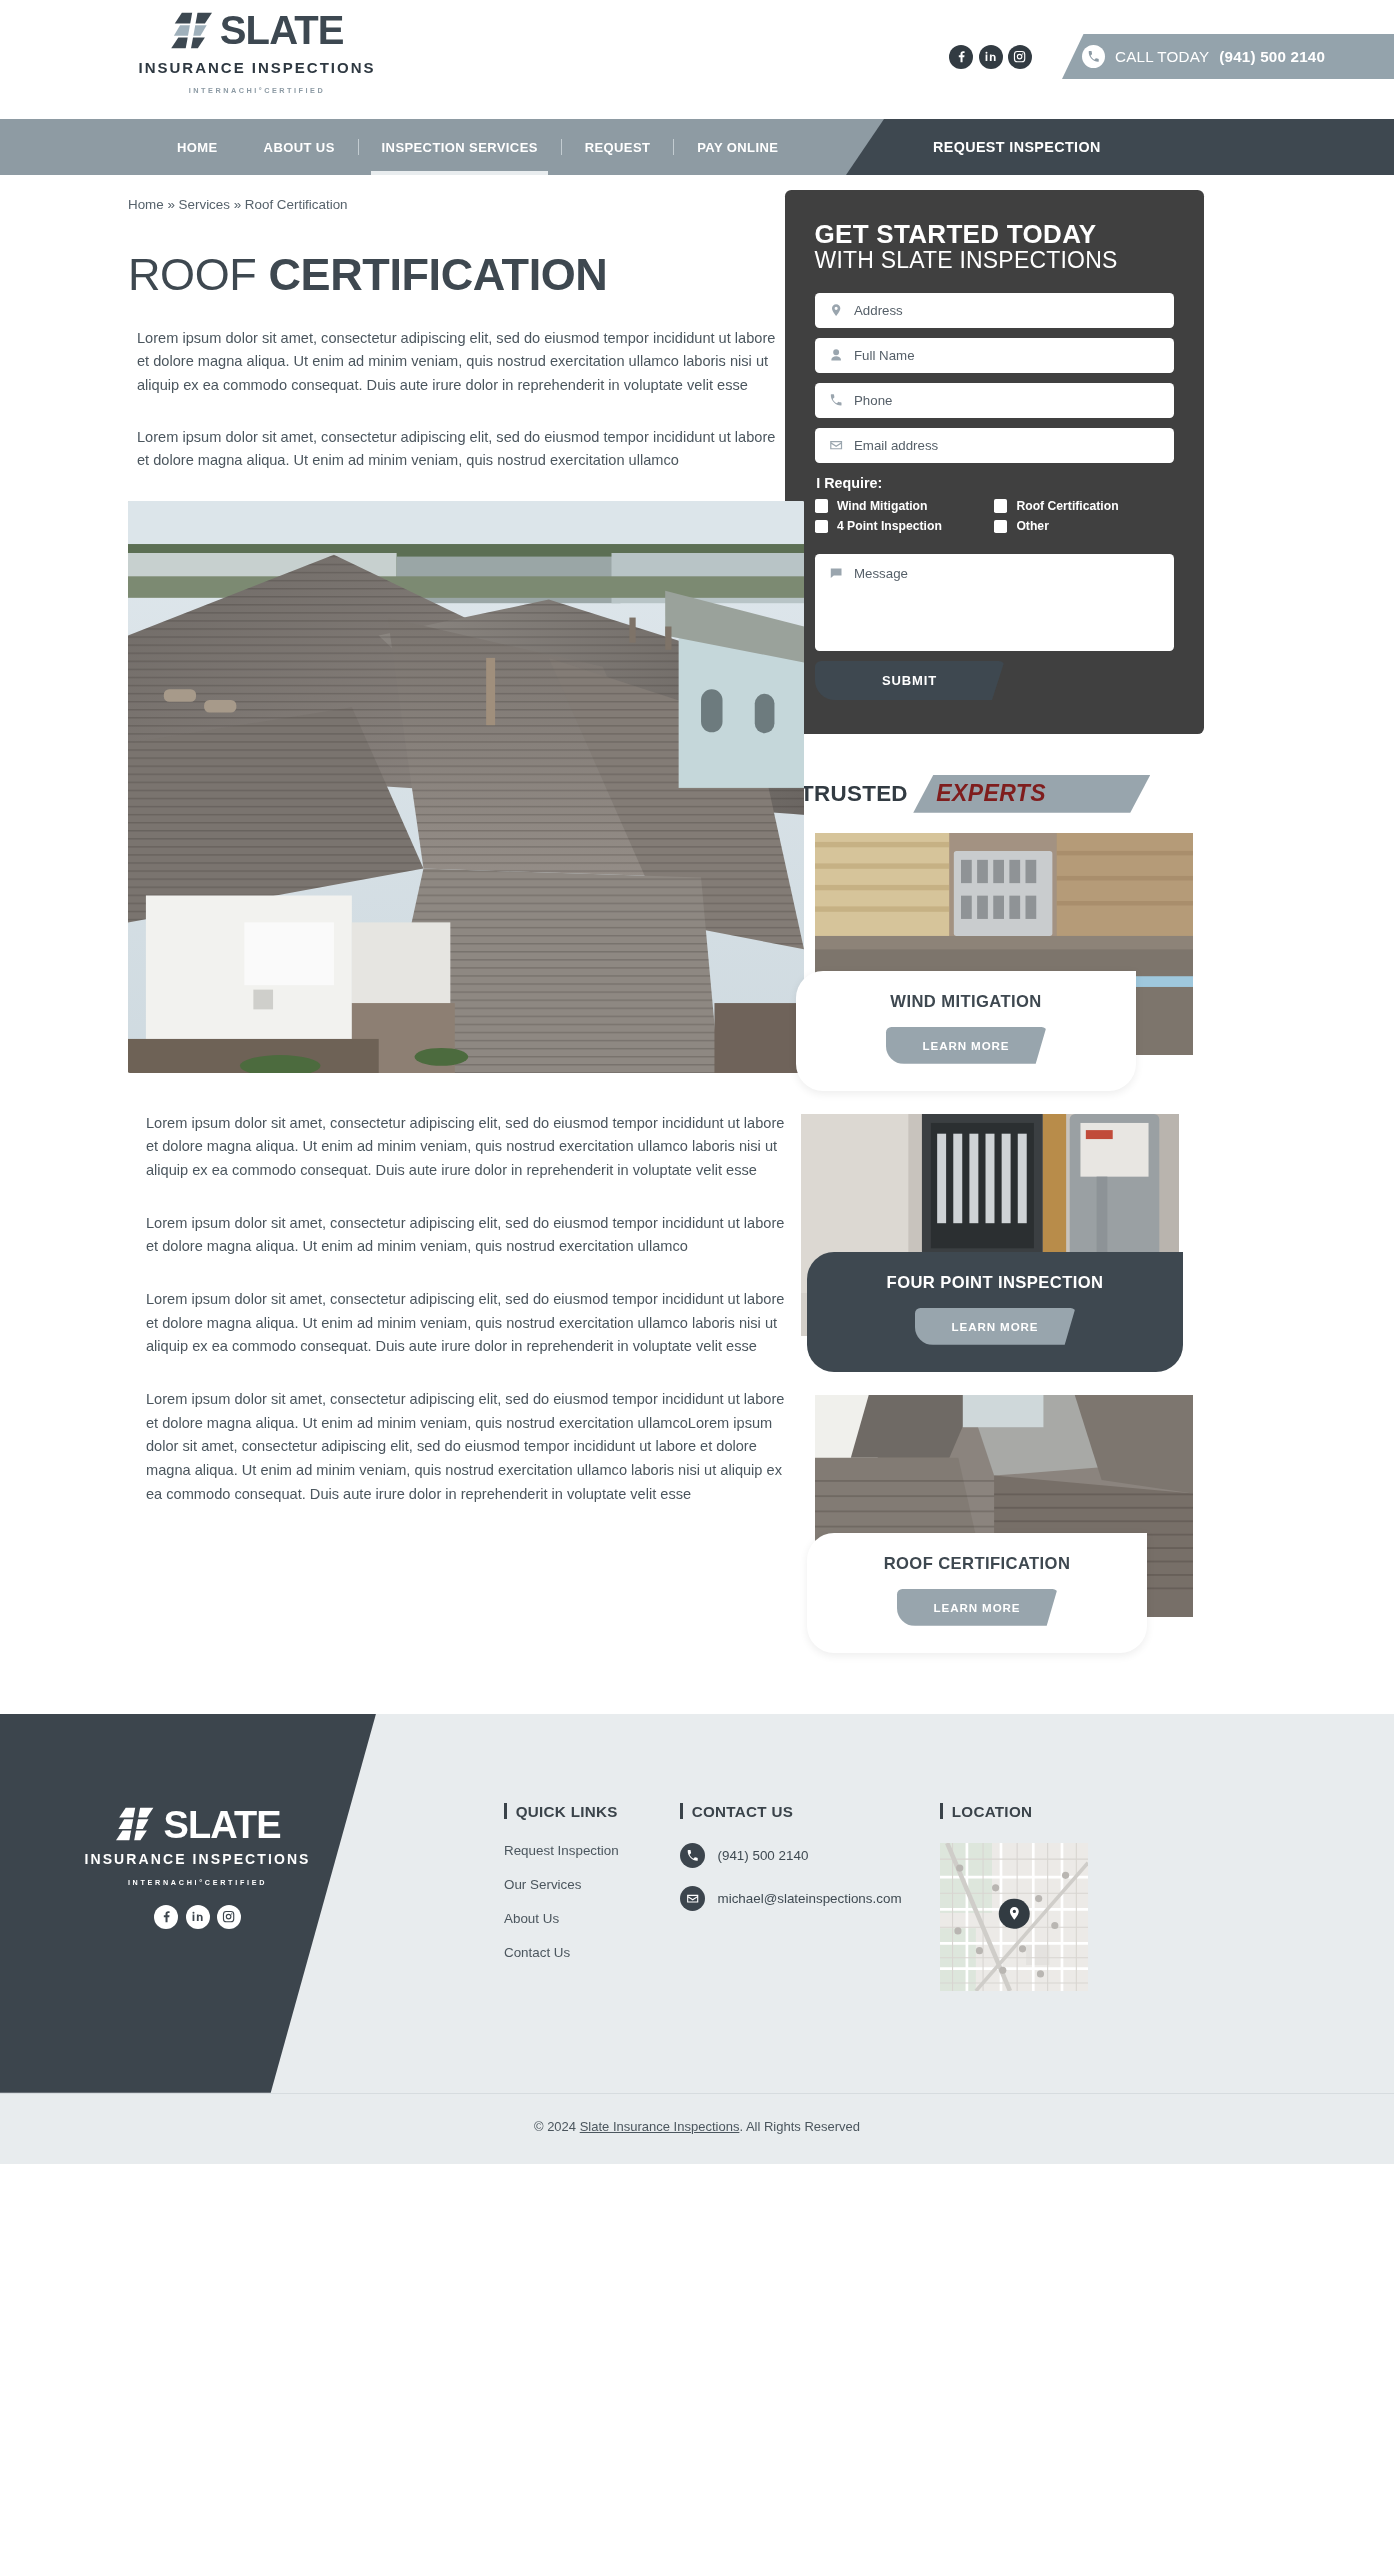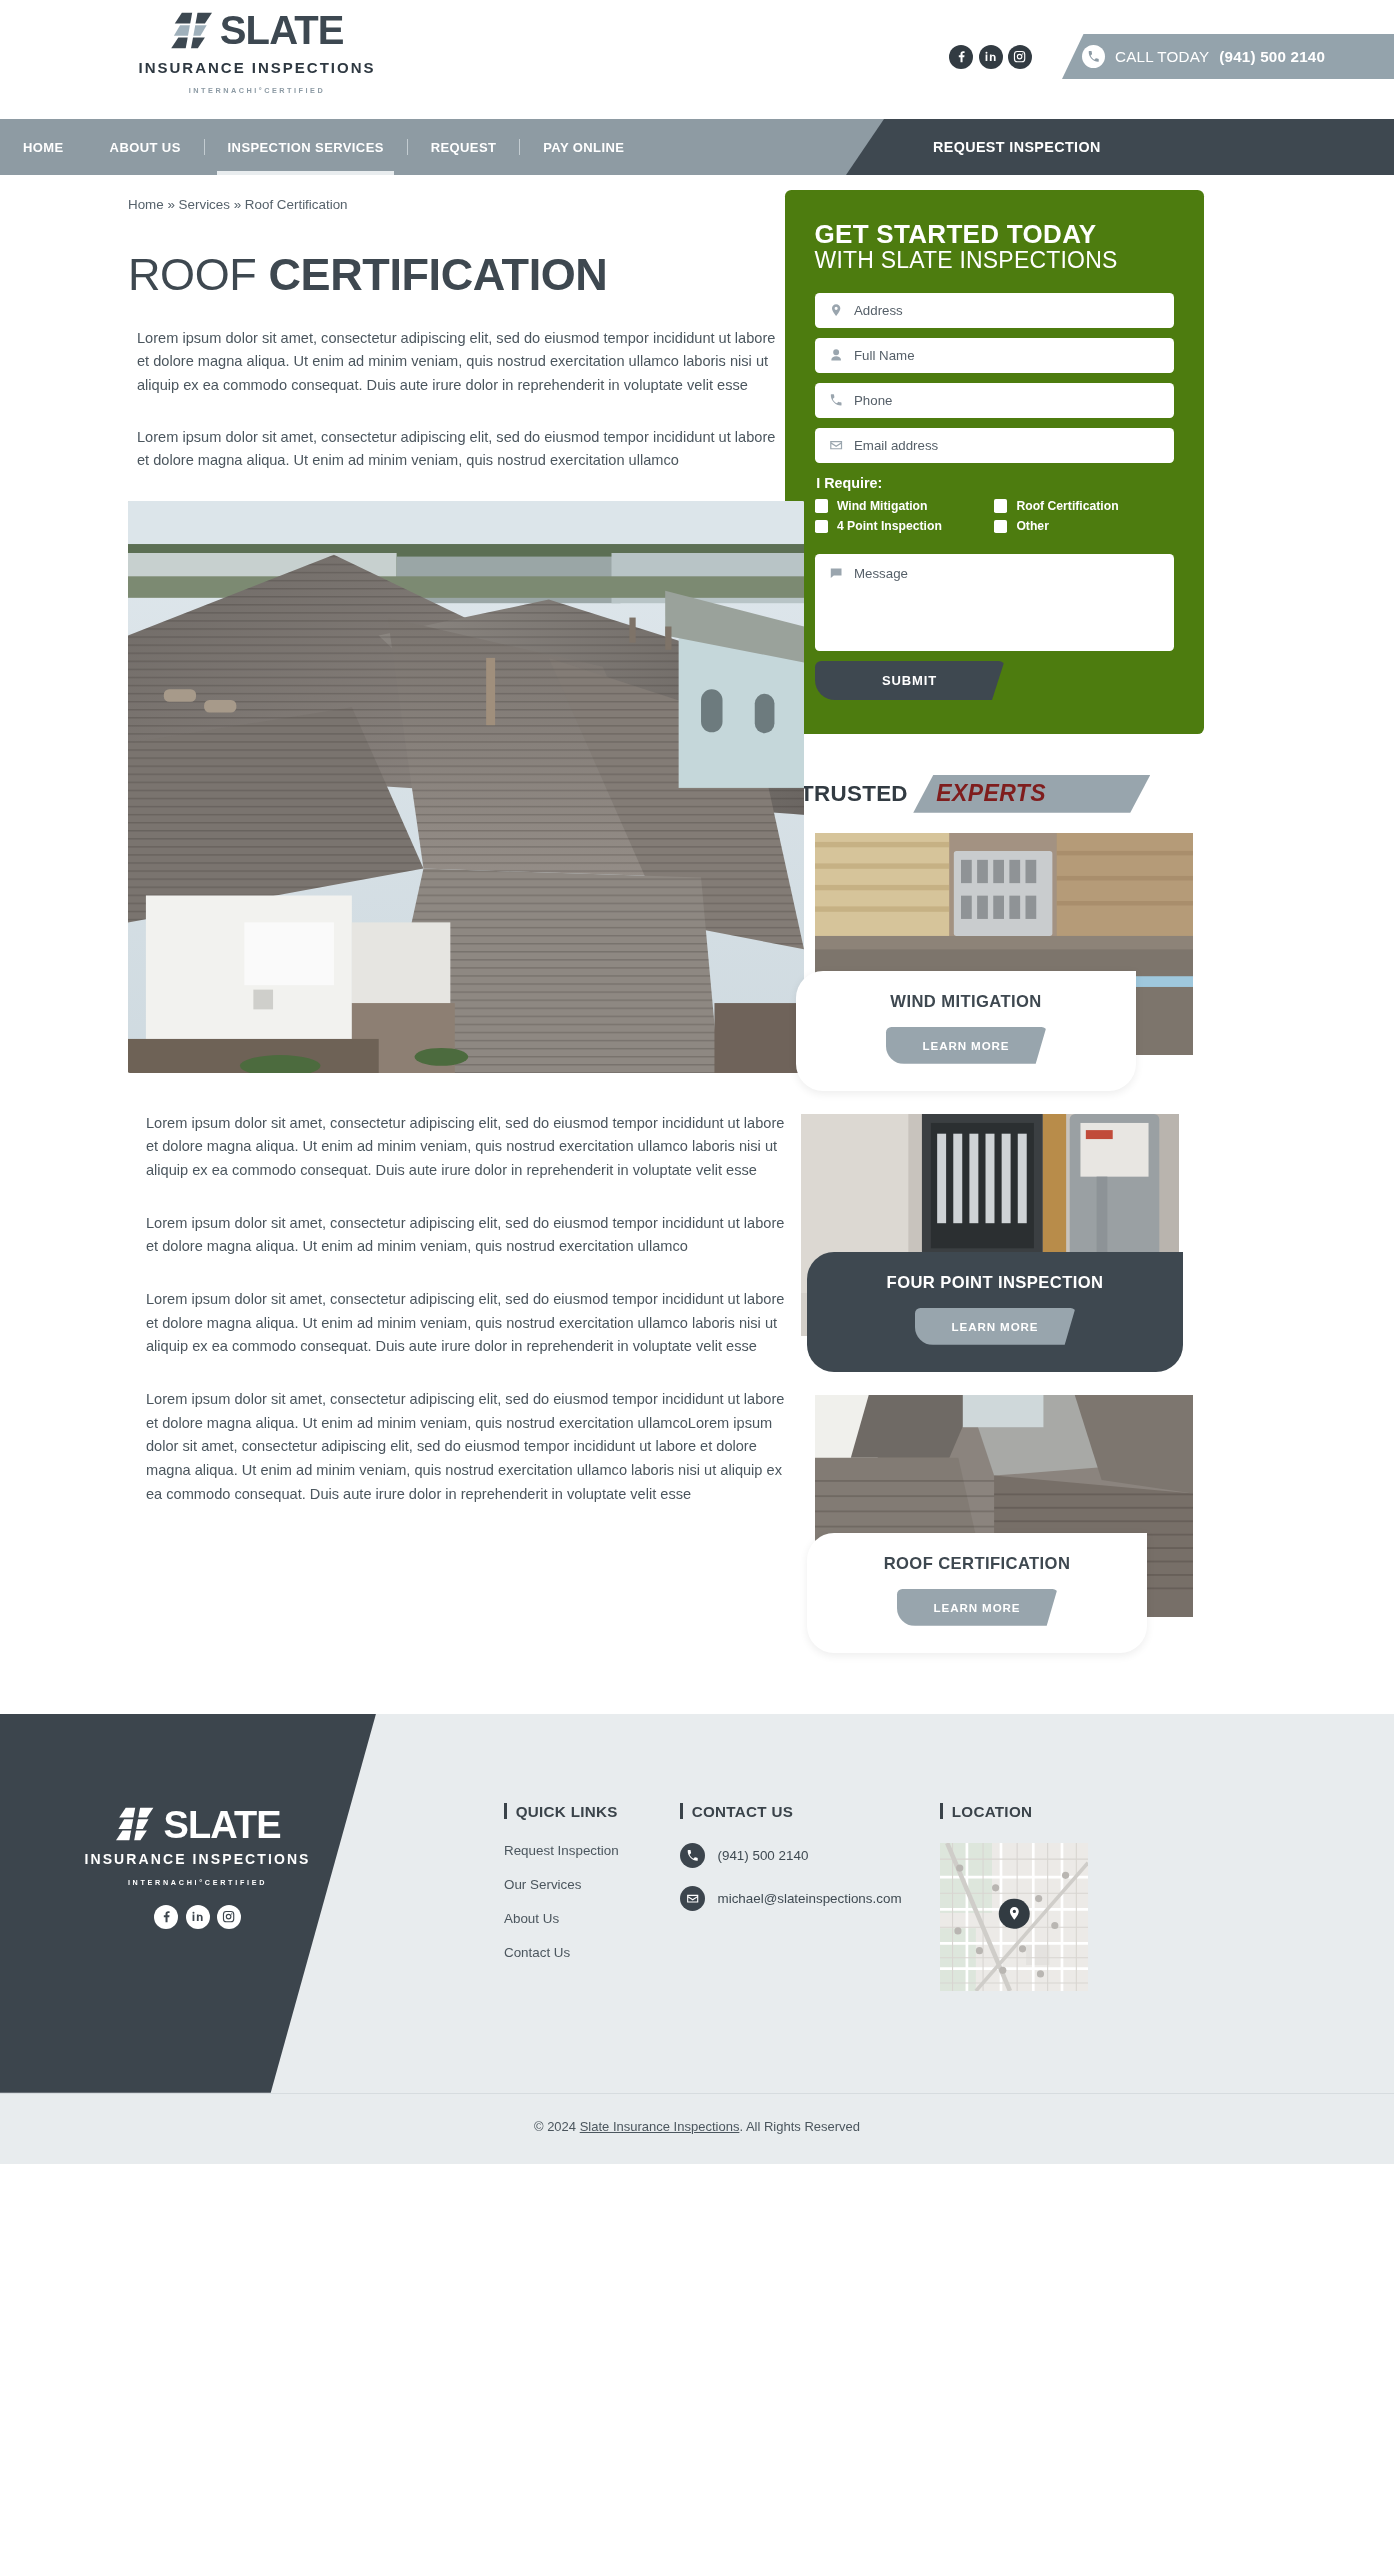--- a/index.html
+++ b/index.html
@@ -66,21 +66,21 @@
   .call-label { font-weight: normal; }
   .call-num { font-weight: bold; }
 
   
   .nav {
     height: 56px; background: #8e9ba3;
     position: relative; display: flex; align-items: center;
   }
   .nav-left {
     display: flex; align-items: center; gap: 0;
-    height: 100%;
+    padding-left: 154px; height: 100%;
   }
   .nav-item {
     color: #ffffff; font-weight: bold; font-size: 13px;
     letter-spacing: 0.4px; padding: 0 23px; height: 100%;
     display: flex; align-items: center; position: relative; white-space: nowrap;
   }
   .nav-item.active::after {
     content: ""; position: absolute; left: 12.5px; right: 12.5px; bottom: 0;
     height: 4.5px; background: #e9edef;
   }
@@ -124,21 +124,21 @@
     background: #9aa09c;
   }
   .lower-copy { padding-left: 18px; width: 659px; }
   .lower-copy p {
     font-size: 14.6px; line-height: 1.62; color: #4b565e;
     margin-bottom: 29px;
   }
 
   
   .form-card {
-    width: 419px; background: #4d7c0f;
+    width: 419px; background: #404040;
     border-radius: 6.3px; padding: 30px 30px 34px 30px;
     margin-left: 4.5px;
   }
   .form-title {
     color: #ffffff; font-weight: bold; font-size: 26px;
     letter-spacing: 0.3px; line-height: 1.08;
   }
   .form-subtitle {
     color: #ffffff; font-weight: normal; font-size: 23px;
     letter-spacing: 0.2px; margin-bottom: 19px; line-height: 1.1;

